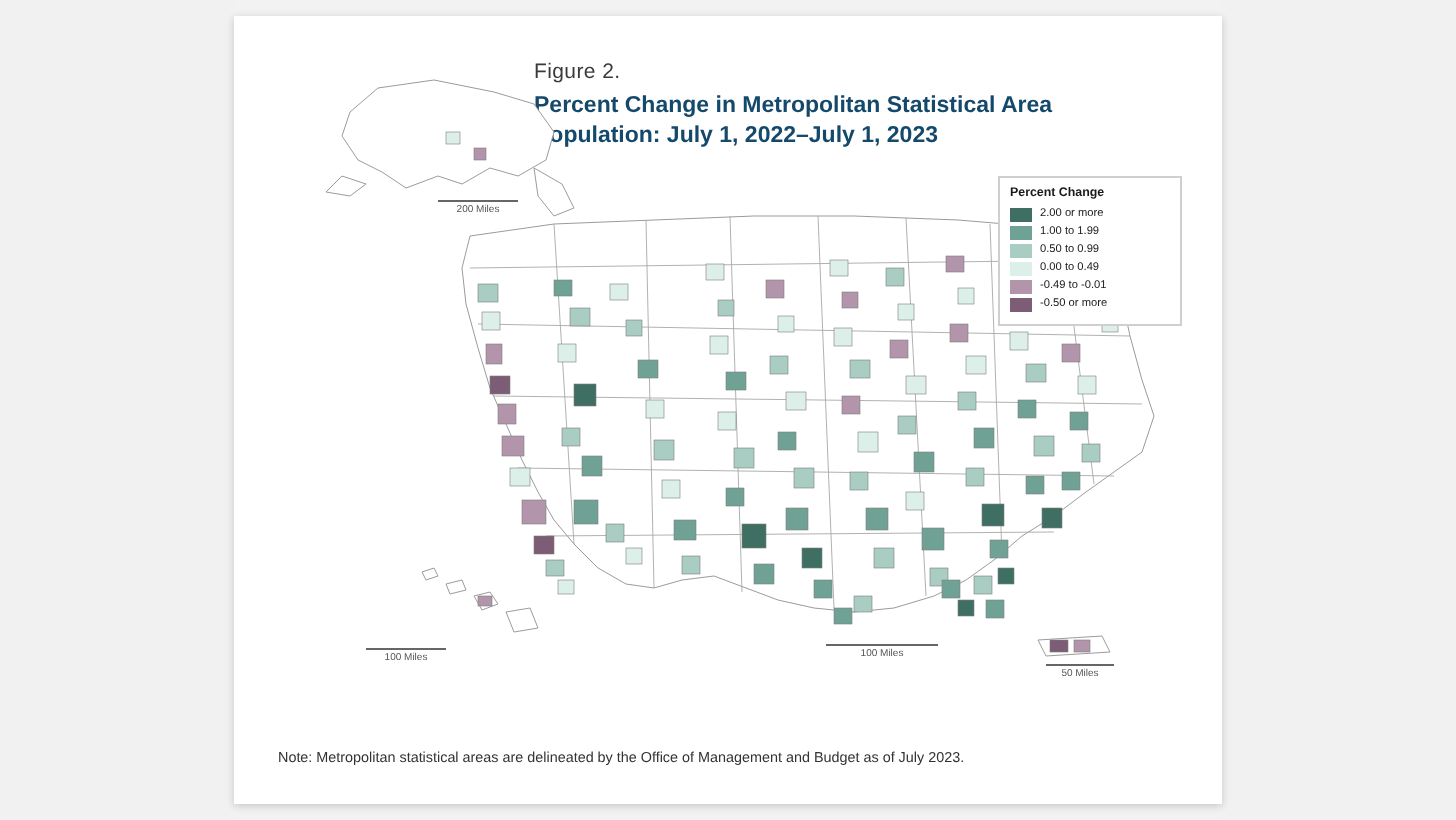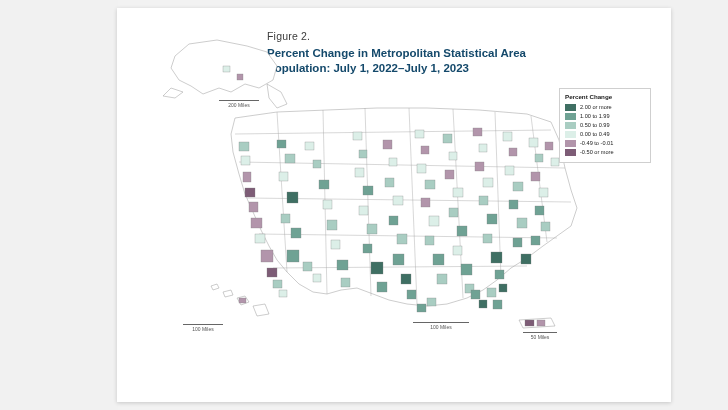--- a/index.html
+++ b/index.html
@@ -17,21 +17,21 @@
     position: relative;
     width: 728px;
     height: 410px;
     background: #f2f2f2;
   }
   
   #card {
     position: absolute;
     left: 117px;
     top: 8px;
-    width: 554px;
+    width: 494px;
     height: 394px;
     background: #ffffff;
     box-shadow: 0 1px 4px rgba(0,0,0,0.18);
   }
   
   .gutter {
     position: absolute;
     top: 0;
     height: 410px;
     width: 118px;
@@ -341,16 +341,17 @@
         <span class="legend-swatch" style="background:#b295ab"></span>
         <span class="legend-text">-0.49 to -0.01</span>
       </div>
       <div class="legend-row">
         <span class="legend-swatch" style="background:#7d5c76"></span>
         <span class="legend-text">-0.50 or more</span>
       </div>
     </div>
 
     <div id="notes">
+      <div>Note: Metropolitan statistical areas are delineated by the Office of Management and Budget as of July 2023.</div>
     </div>
 
   </div>
 </div>
 
 </body></html>

